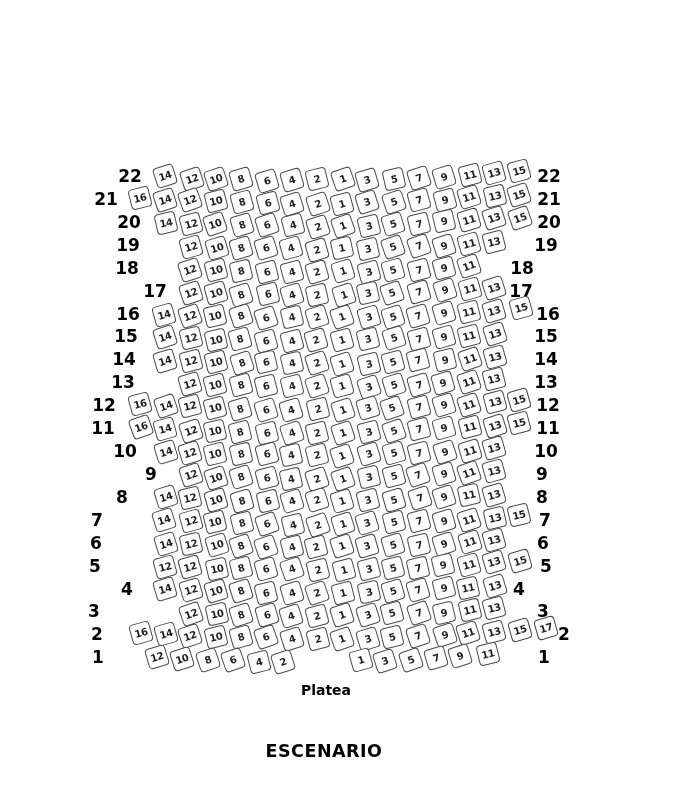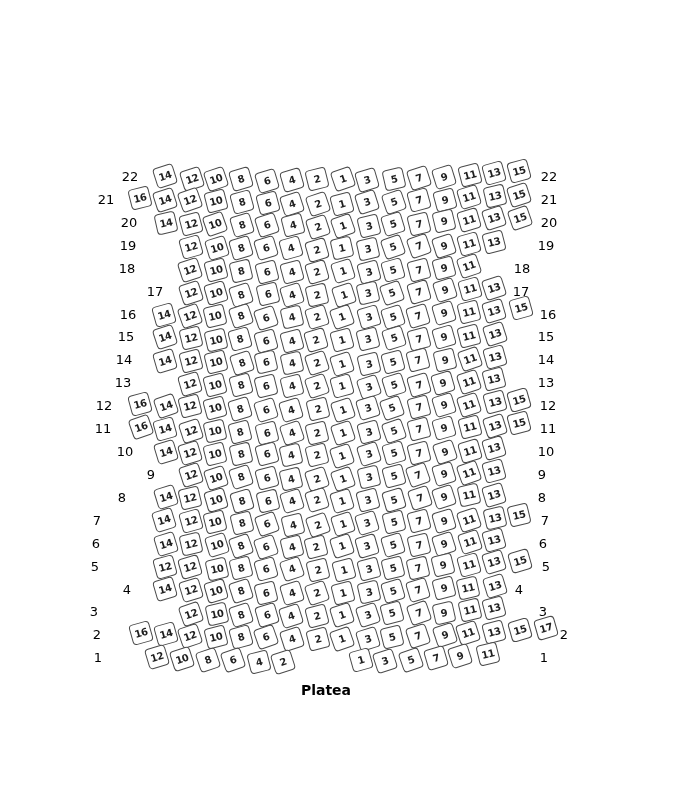--- a/index.html
+++ b/index.html
@@ -9,21 +9,21 @@
   }
   .seat {
     position:absolute; width:21px; height:21px; box-sizing:border-box;
     background:#ffffff; border:1.4px solid #4a4a4a; border-radius:4px;
     display:flex; align-items:center; justify-content:center;
     font-size:10px; font-weight:700; color:#1f1f1f; letter-spacing:-0.5px;
     cursor:pointer;
   }
   .row-label {
     position:absolute; transform:translate(-50%,-50%);
-    font-size:13px; font-weight:400; color:#000000; white-space:nowrap;
+    font-size:17px; font-weight:700; color:#000000; white-space:nowrap;
   }
   .platea-label {
     position:absolute; transform:translate(-50%,-50%);
     font-size:14px; font-weight:700; color:#000000;
   }
   .stage-label {
     position:absolute; transform:translate(-50%,-50%);
     font-size:17.5px; font-weight:700; color:#000000; letter-spacing:0.5px;
   }
 </style>
@@ -384,13 +384,14 @@
       <div class="seat" style="left: 258.889px; top: 661.748px; transform: translate(-50%, -50%) rotate(-14.1deg);">4</div>
       <div class="seat" style="left: 283.072px; top: 662.243px; transform: translate(-50%, -50%) rotate(-18.1deg);">2</div>
       <div class="seat" style="left: 360.53px; top: 660.471px; transform: translate(-50%, -50%) rotate(-15.7deg);">1</div>
       <div class="seat" style="left: 385.441px; top: 660.727px; transform: translate(-50%, -50%) rotate(-18.2deg);">3</div>
       <div class="seat" style="left: 410.721px; top: 659.529px; transform: translate(-50%, -50%) rotate(-19.2deg);">5</div>
       <div class="seat" style="left: 436.079px; top: 658.213px; transform: translate(-50%, -50%) rotate(-16.5deg);">7</div>
       <div class="seat" style="left: 460.339px; top: 655.699px; transform: translate(-50%, -50%) rotate(-17.6deg);">9</div>
       <div class="seat" style="left: 487.515px; top: 654.257px; transform: translate(-50%, -50%) rotate(-13.7deg);">11</div>
     </div>
   <div class="platea-label" style="left:326px; top:690px;">Platea</div>
+  <div class="stage-label" style="left:324px; top:751px;">ESCENARIO</div>
 </div>
 
 </body></html>

